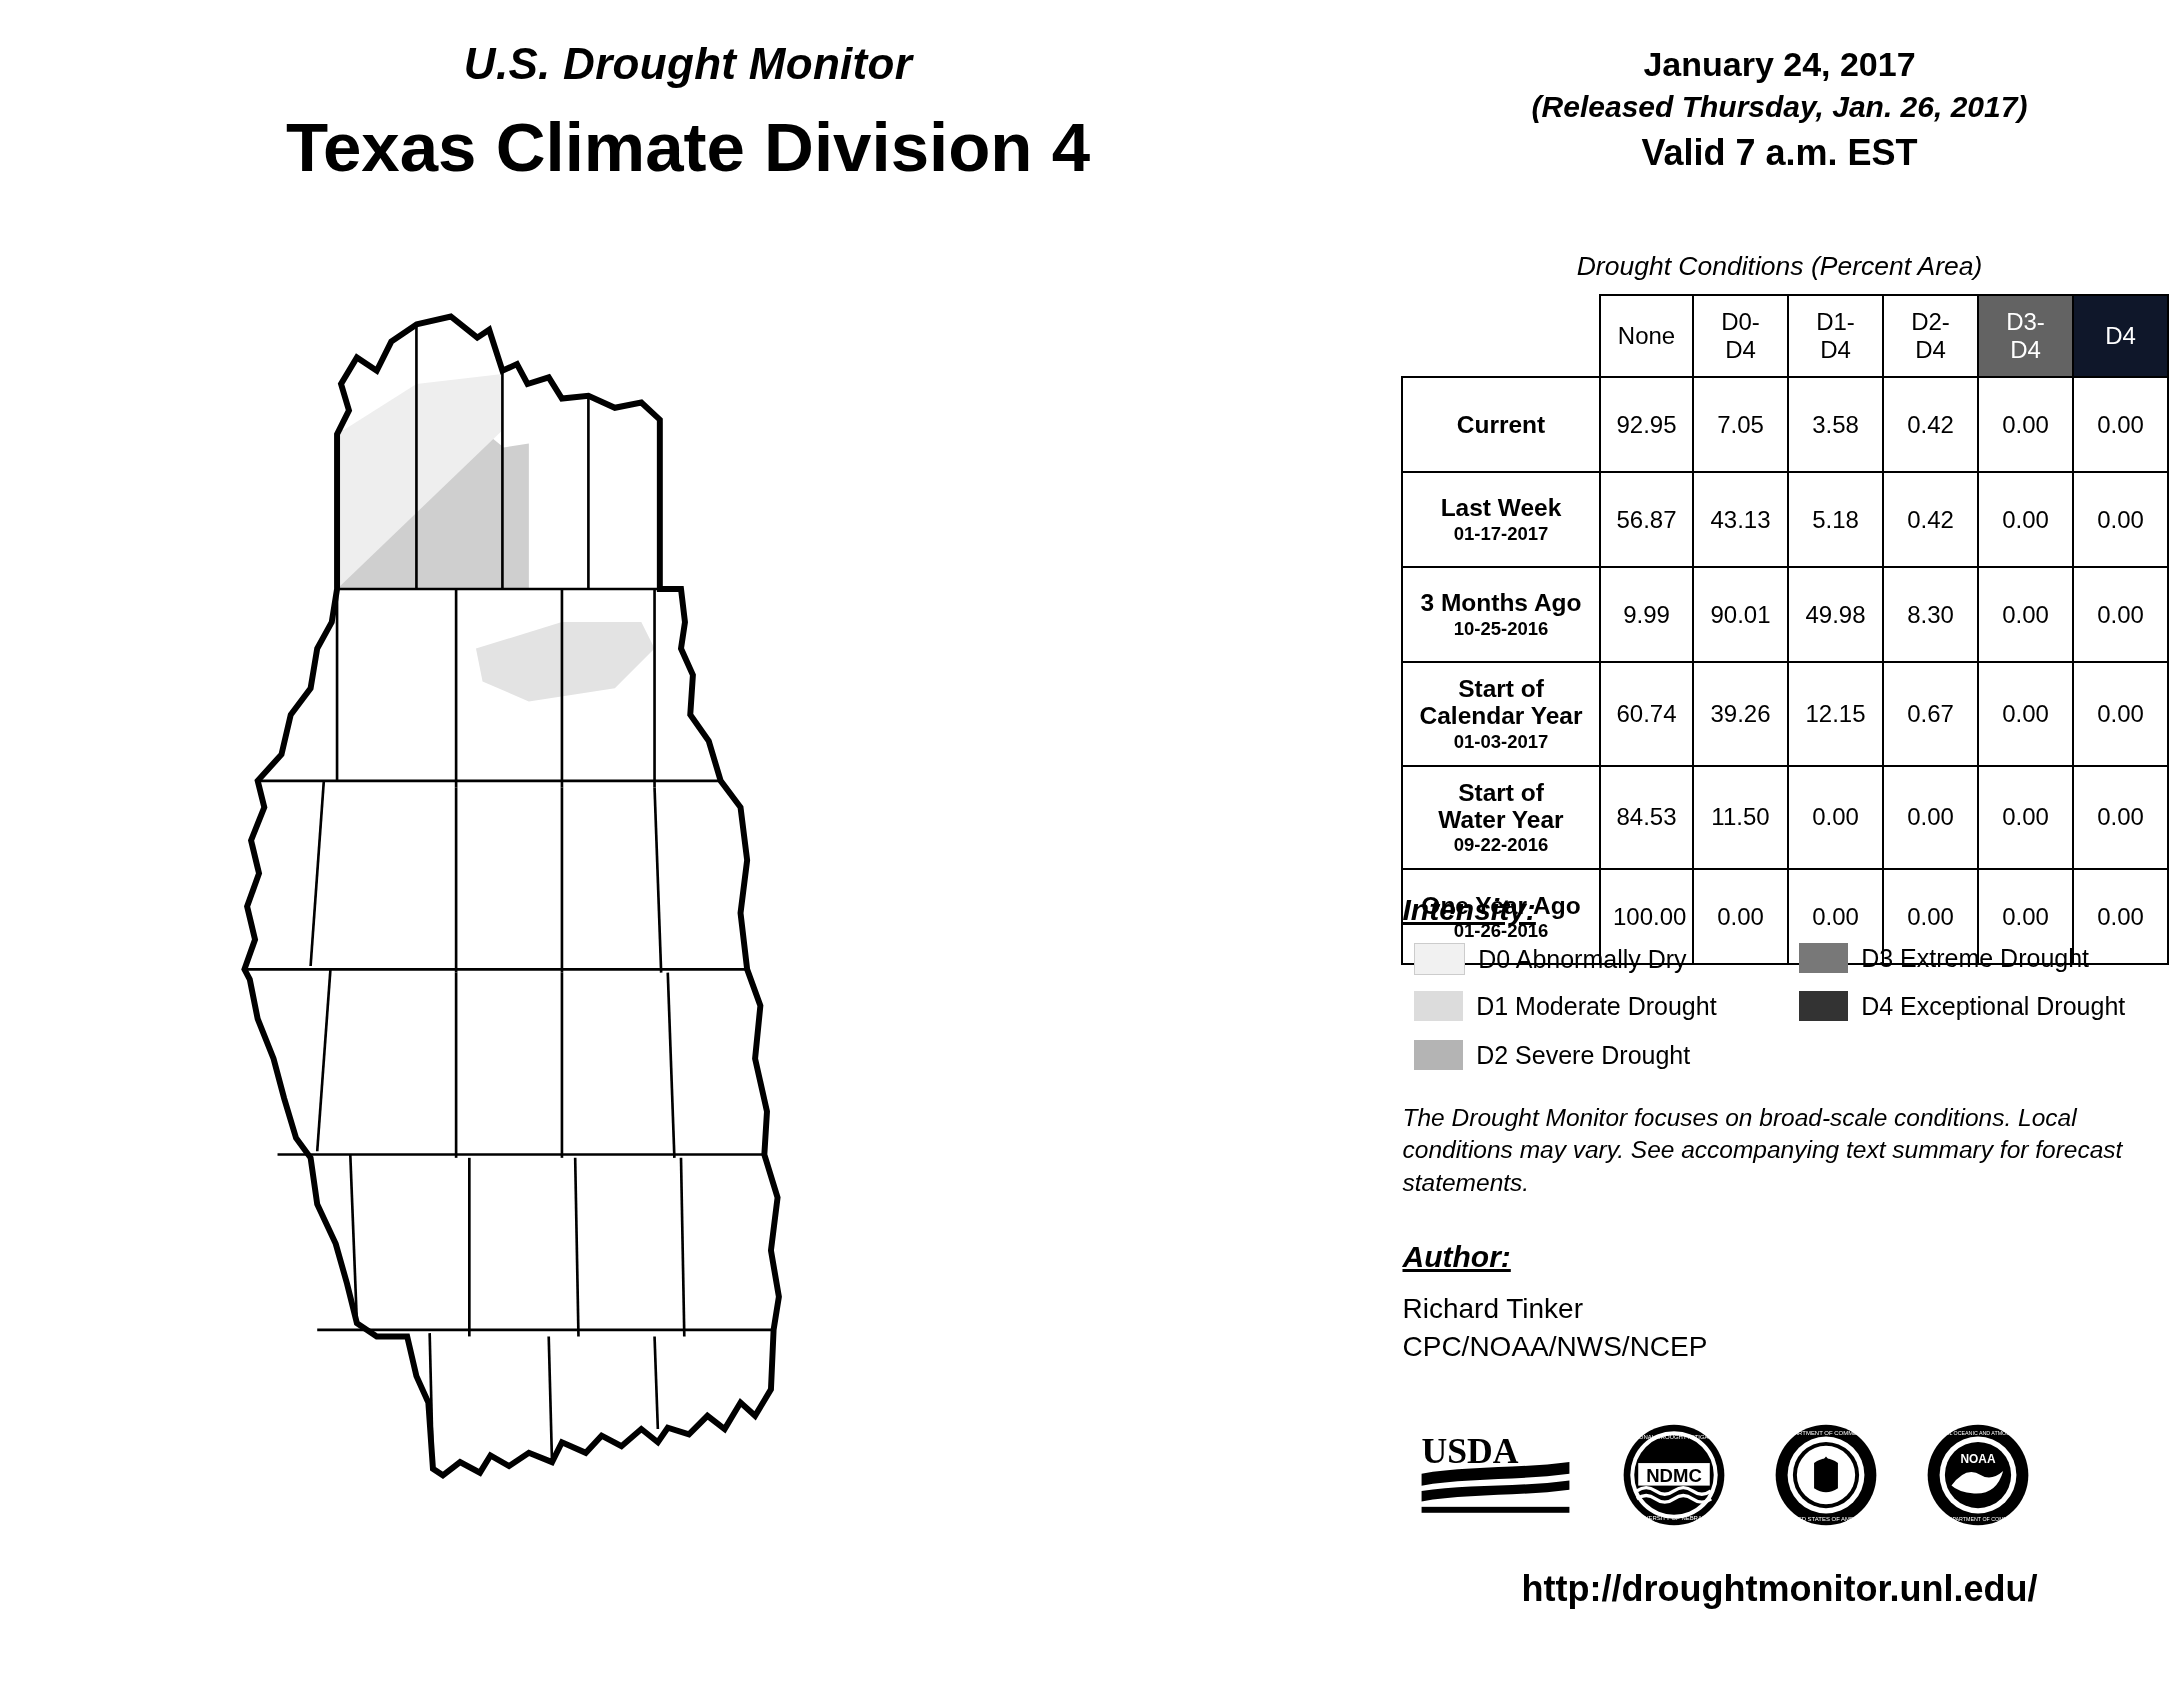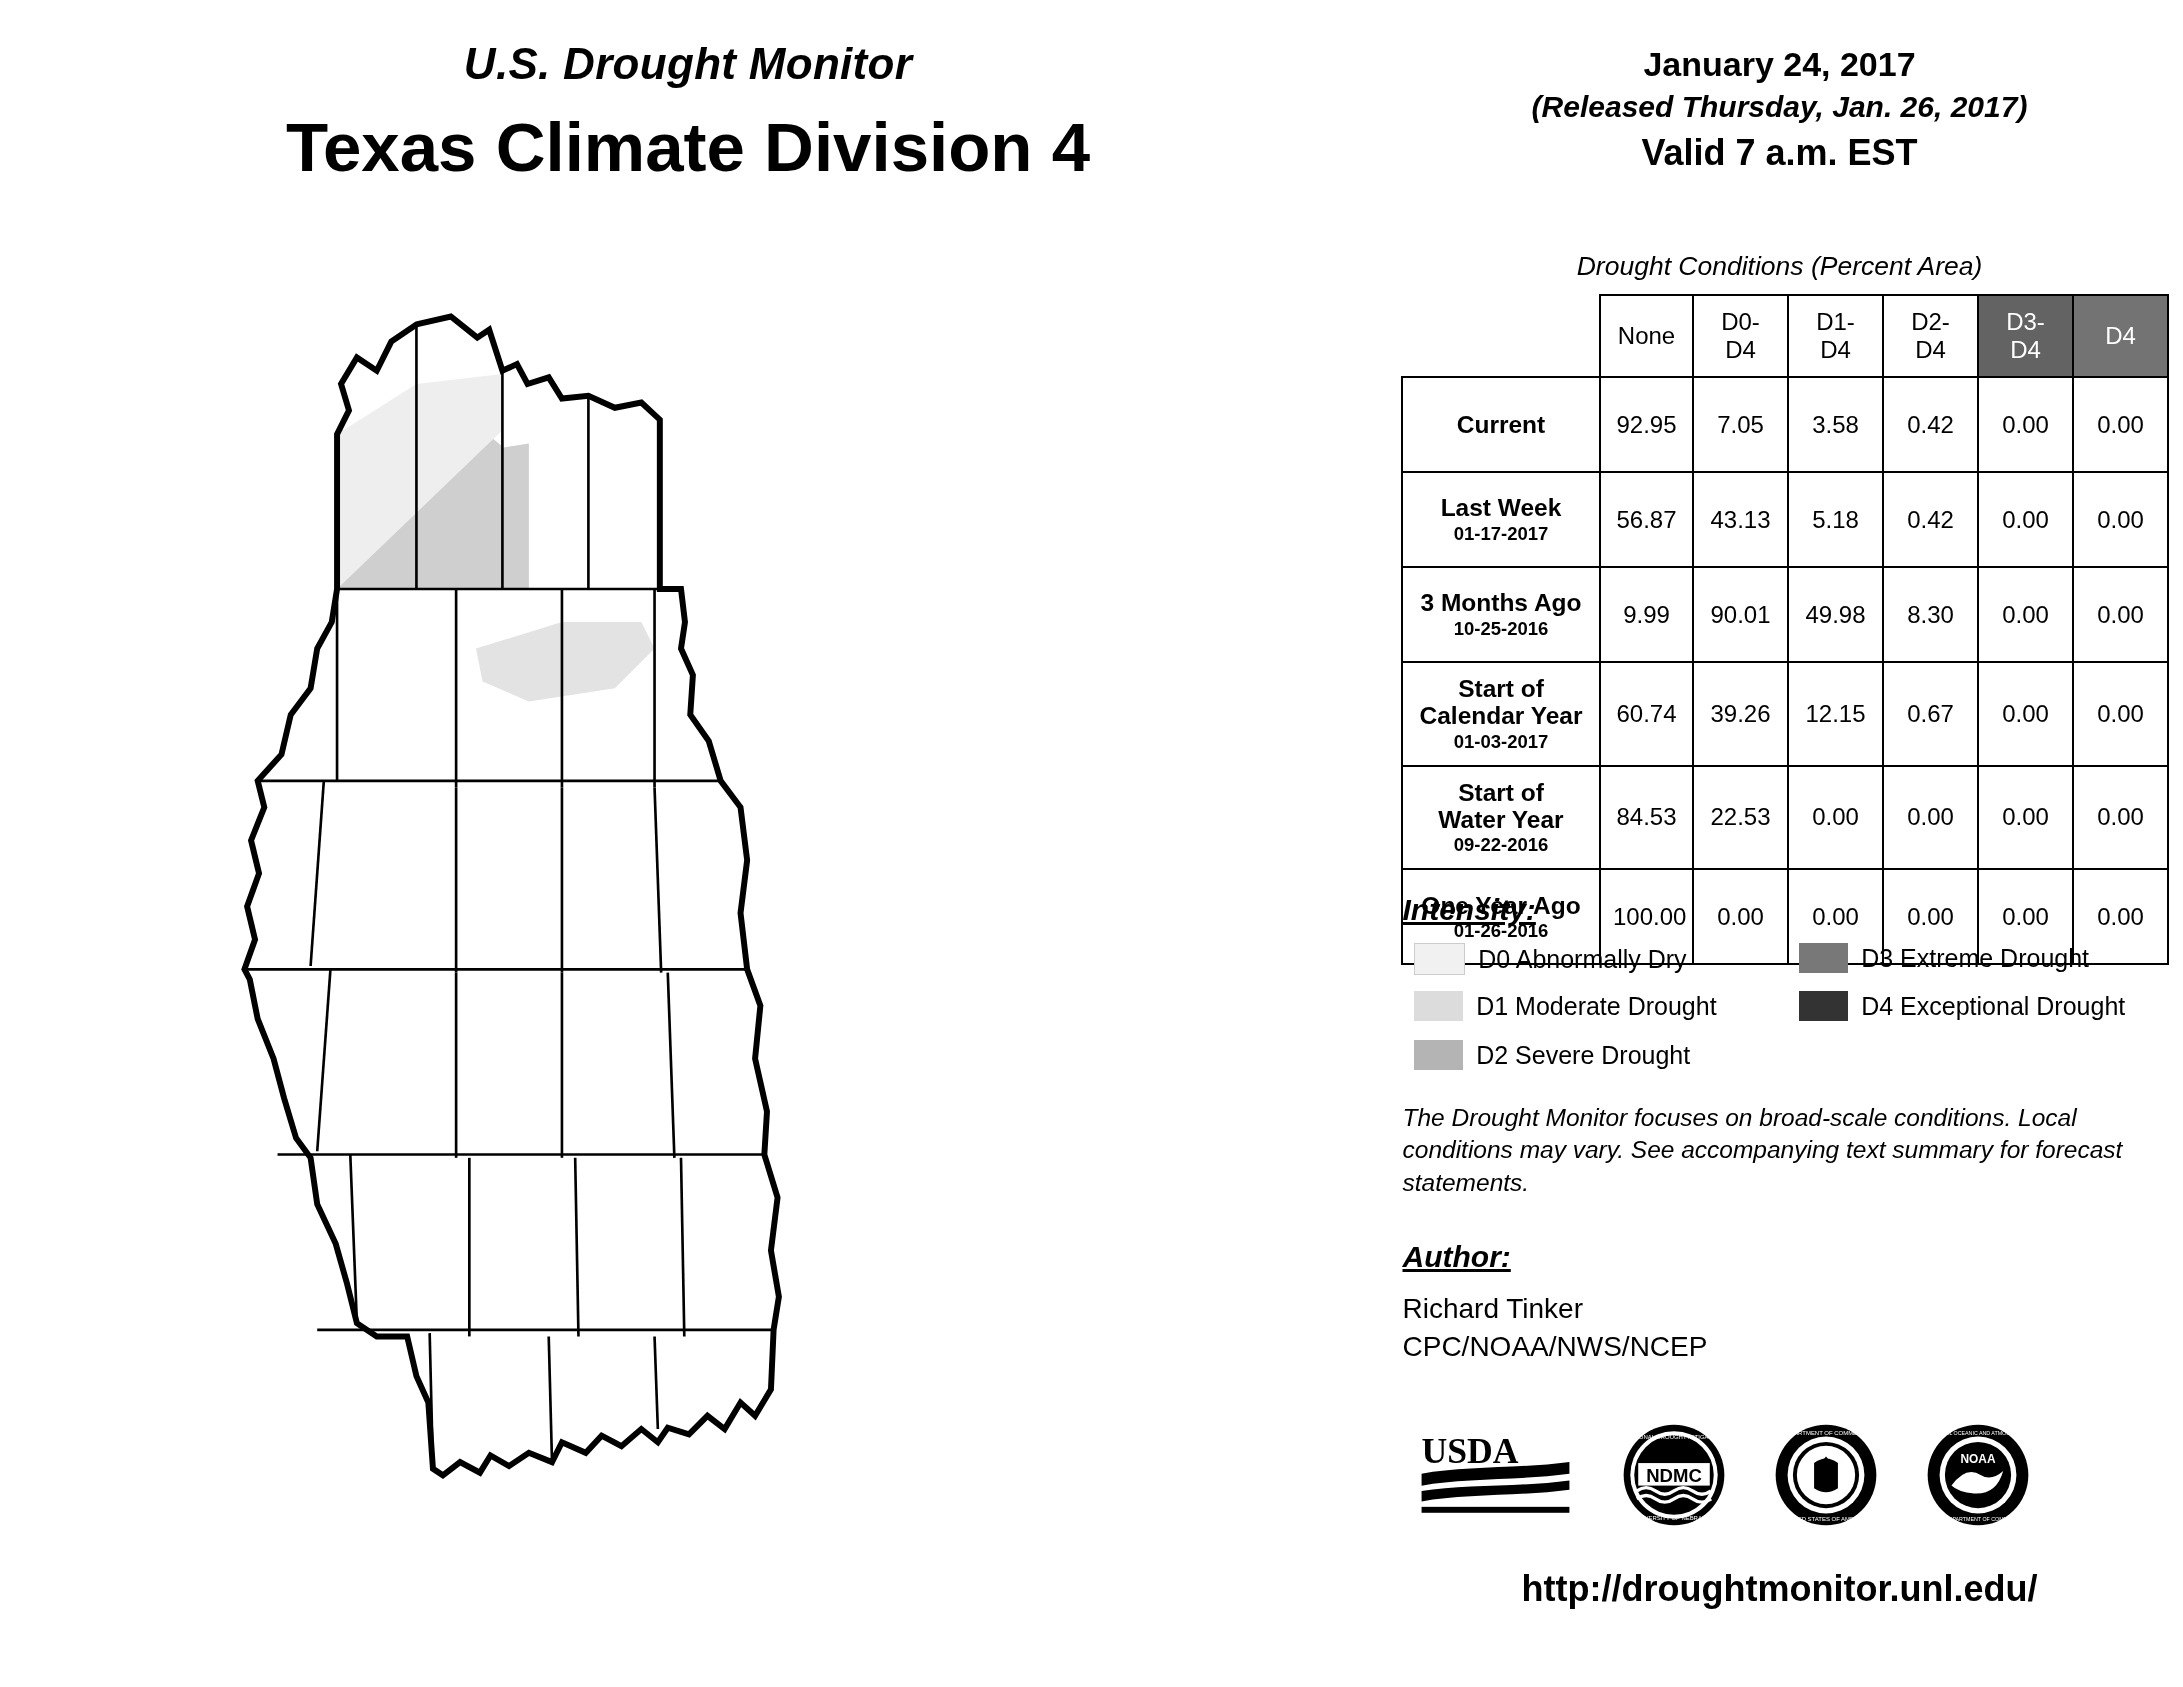--- a/index.html
+++ b/index.html
@@ -123,21 +123,21 @@
   }
   #cond-table thead th {
     height: 41px;
     font-size: 24px;
   }
   #cond-table .hdr-d3 {
     background: #636363;
     color: #ffffff;
   }
   #cond-table .hdr-d4 {
-    background: #737373;
+    background: #0f172a;
     color: #ffffff;
   }
   #cond-table tbody td {
     height: 69px;
   }
   #cond-table .rowlab {
     font-weight: bold;
     font-size: 24.5px;
     line-height: 1.12;
   }
@@ -395,21 +395,21 @@
         <td>0.00</td>
         <td>0.00</td>
       </tr>
       <tr>
         <td class="rowlab">
           <span>Start of</span><br>
           <span>Water Year</span>
           <span class="sub">09-22-2016</span>
         </td>
         <td>84.53</td>
-        <td>22.53</td>
+        <td>11.50</td>
         <td>0.00</td>
         <td>0.00</td>
         <td>0.00</td>
         <td>0.00</td>
       </tr>
       <tr>
         <td class="rowlab">
           <span>One Year Ago</span>
           <span class="sub">01-26-2016</span>
         </td>

